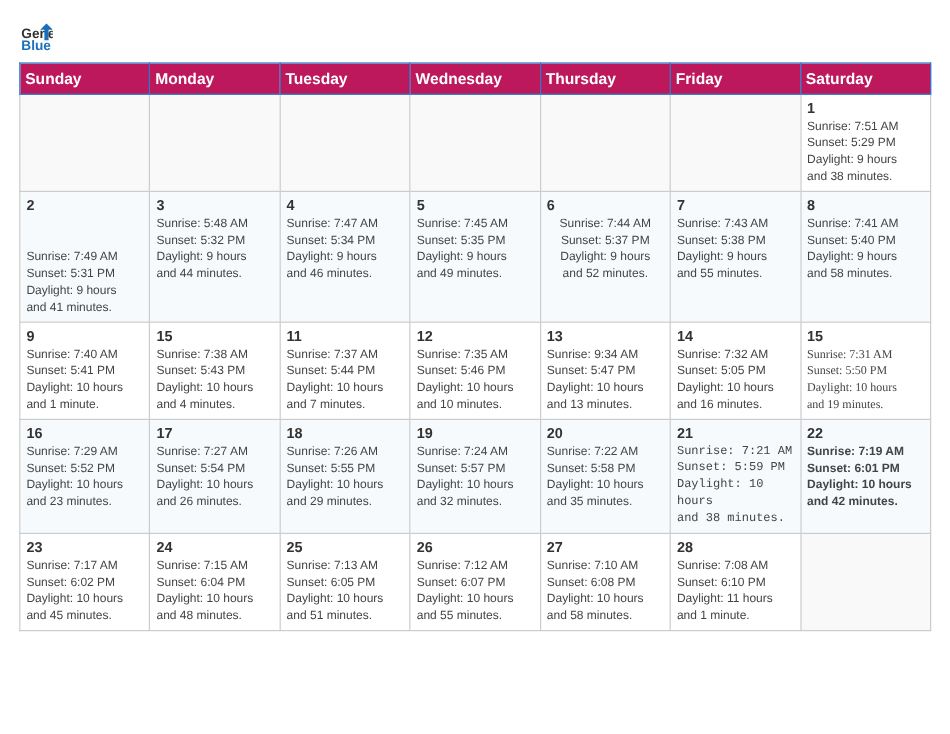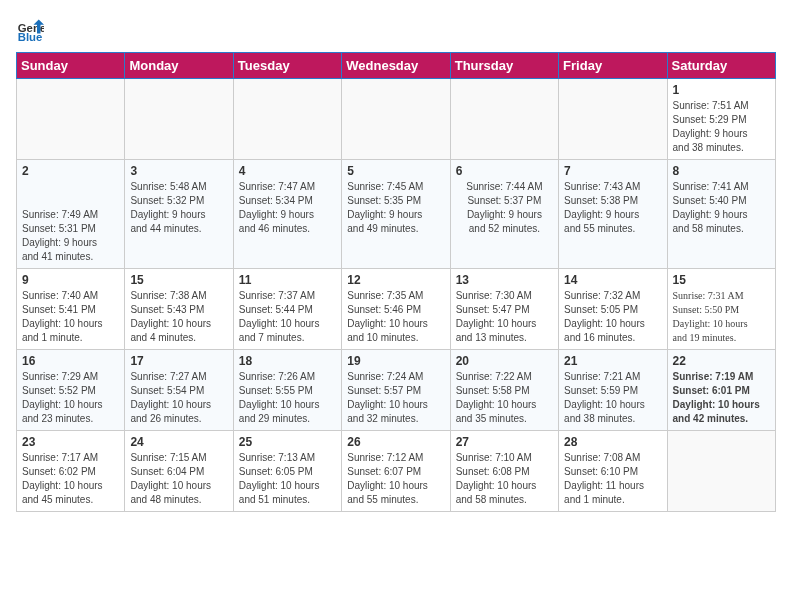--- a/index.html
+++ b/index.html
@@ -218,21 +218,21 @@
         </td>
         <td>
           <span class="day-number">12</span>
           <div class="day-info" style="white-space: pre-line;">Sunrise: 7:35 AM
 Sunset: 5:46 PM
 Daylight: 10 hours
 and 10 minutes.</div>
         </td>
         <td>
           <span class="day-number">13</span>
-          <div class="day-info" style="white-space: pre-line;">Sunrise: 7:30 AM
+          <div class="day-info" style="white-space: pre-line;">Sunrise: 9:34 AM
 Sunset: 5:47 PM
 Daylight: 10 hours
 and 13 minutes.</div>
         </td>
         <td>
           <span class="day-number">14</span>
           <div class="day-info" style="white-space: pre-line;">Sunrise: 7:32 AM
 Sunset: 5:05 PM
 Daylight: 10 hours
 and 16 minutes.</div>
@@ -276,21 +276,21 @@
         </td>
         <td>
           <span class="day-number">20</span>
           <div class="day-info" style="white-space: pre-line;">Sunrise: 7:22 AM
 Sunset: 5:58 PM
 Daylight: 10 hours
 and 35 minutes.</div>
         </td>
         <td>
           <span class="day-number">21</span>
-          <div class="day-info" style="white-space: pre-line;">Sunrise: 7:21 AM
+          <div class="day-info" style="white-space: pre-line; font-family: Liberation Mono, monospace;">Sunrise: 7:21 AM
 Sunset: 5:59 PM
 Daylight: 10 hours
 and 38 minutes.</div>
         </td>
         <td>
           <span class="day-number">22</span>
           <div class="day-info" style="white-space: pre-line; font-weight: bold;">Sunrise: 7:19 AM
 Sunset: 6:01 PM
 Daylight: 10 hours
 and 42 minutes.</div>

